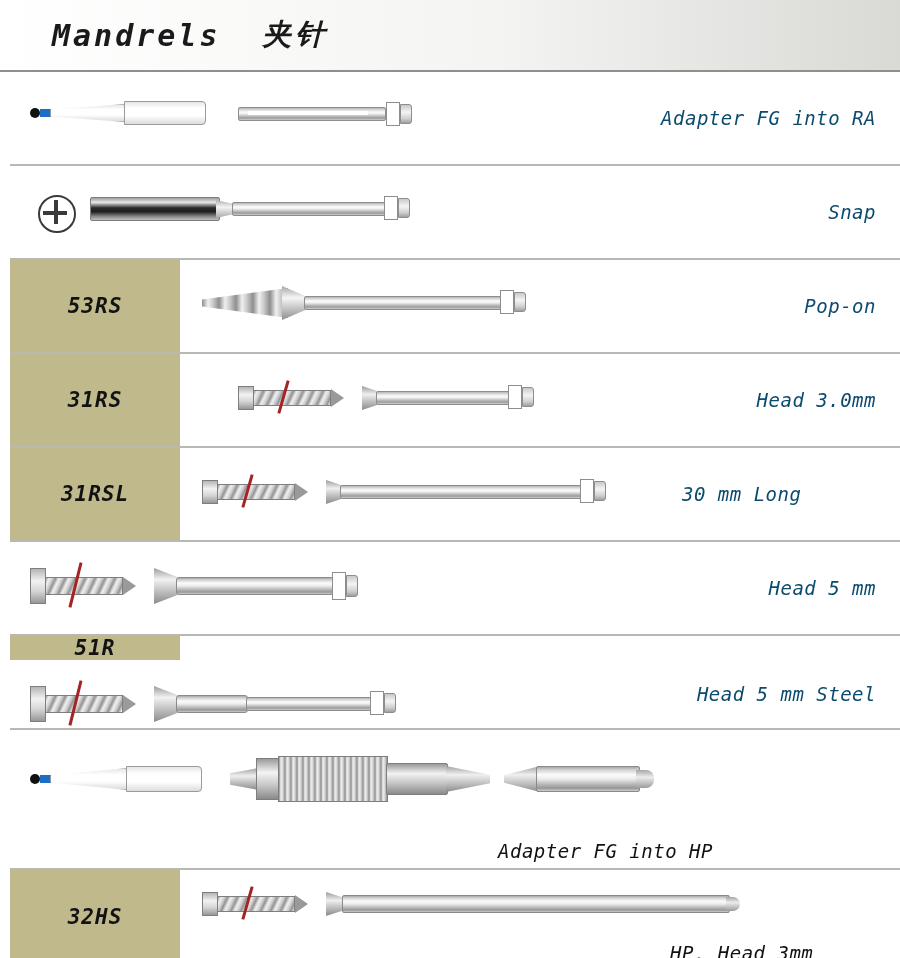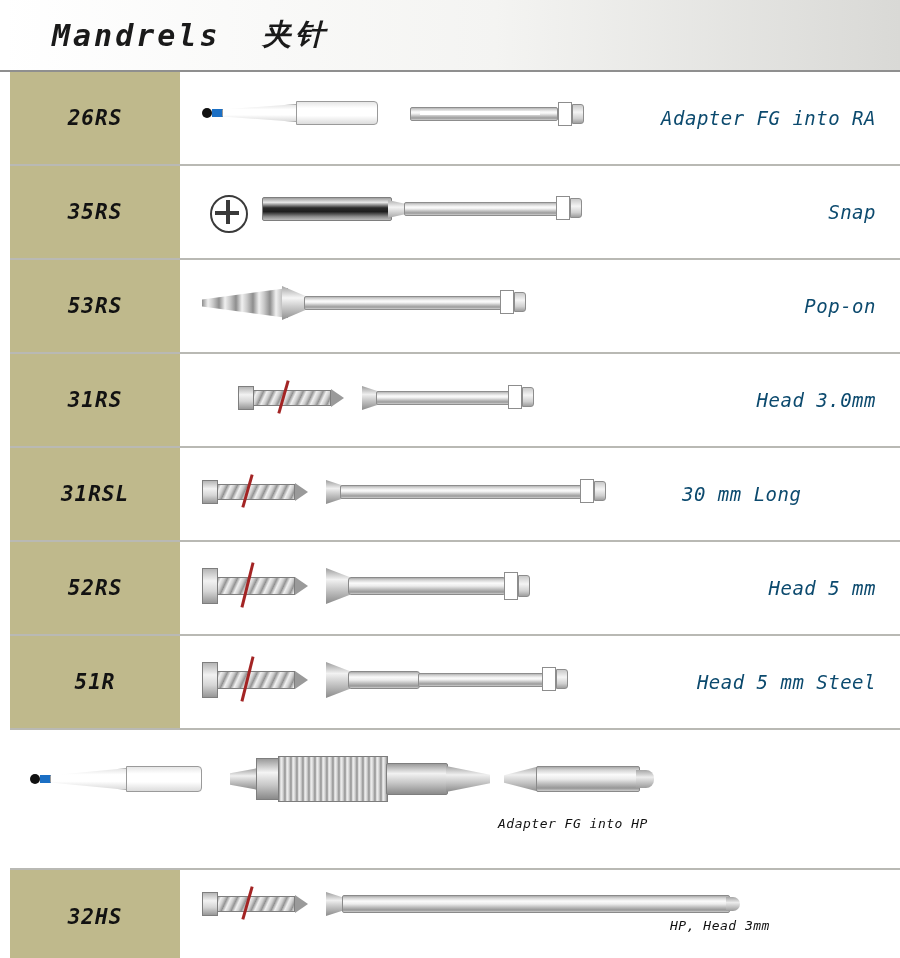--- a/index.html
+++ b/index.html
@@ -105,24 +105,25 @@
     letter-spacing: 0.5px;
     white-space: nowrap;
   }
   .desc-right {
     margin-left: auto;
     padding-right: 14px;
   }
   .desc-below {
     position: absolute;
     font-family: "DejaVu Sans Mono", monospace;
-    font-size: 13px;
+    font-size: 19px;
     color: #111111;
     letter-spacing: 0.5px;
     white-space: nowrap;
+    margin-top: 24px;
   }
 
   
   .shank {
     background: linear-gradient(to bottom,
       #b4b4b4 0%, #d7d7d7 14%, #fcfcfc 34%, #efefef 48%,
       #c2c2c2 66%, #9a9a9a 84%, #d0d0d0 100%);
     border: 1px solid #8d8d8d;
     box-sizing: border-box;
     border-radius: 2px;
@@ -206,40 +207,38 @@
 <div class="catalog">
 
   <div class="header">
     <span class="header-title">Mandrels</span>
     <span class="header-title-cn">夹针</span>
   </div>
 
   <div class="rows">
 
     <div class="row" style="height:92px;">
-      <div class="code-cell">26RS</div>
       <div class="content-cell">
         <div class="art" style="width:430px;">
 
           <div style="position:absolute;left:4px;top:36px;width:10px;height:10px;" class="black-dot"></div>
           <div style="position:absolute;left:14px;top:37px;width:11px;height:8px;" class="blue-band"></div>
           <div style="position:absolute;left:24px;top:32px;width:76px;height:18px;border-radius:3px 0 0 3px;clip-path:polygon(0 30%,100% 0,100% 100%,0 70%);" class="white-body"></div>
           <div style="position:absolute;left:98px;top:29px;width:82px;height:24px;border-radius:0 4px 4px 0;" class="white-body"></div>
 
           <div style="position:absolute;left:212px;top:35px;width:148px;height:14px;" class="shank"></div>
           <div style="position:absolute;left:222px;top:39px;width:120px;height:4px;background:#ffffff;"></div>
           <div style="position:absolute;left:360px;top:30px;width:14px;height:24px;" class="latch-notch"></div>
           <div style="position:absolute;left:374px;top:32px;width:12px;height:20px;" class="latch-end"></div>
         </div>
         <div class="desc desc-right">Adapter  FG into RA</div>
       </div>
     </div>
 
     <div class="row" style="height:92px;">
-      <div class="code-cell">35RS</div>
       <div class="content-cell">
         <div class="art" style="width:430px;">
           <div style="position:absolute;left:12px;top:29px;" class="cross-circle"></div>
           <div style="position:absolute;left:64px;top:31px;width:130px;height:24px;border-radius:2px;background:linear-gradient(to bottom,#9d9d9d,#e8e8e8 20%,#2a2a2a 45%,#1e1e1e 62%,#8d8d8d 85%,#bdbdbd);border:1px solid #7e7e7e;box-sizing:border-box;"></div>
           <div style="position:absolute;left:190px;top:34px;width:18px;height:18px;background:linear-gradient(to bottom,#b0b0b0,#f4f4f4 40%,#a8a8a8);clip-path:polygon(0 0,100% 22%,100% 78%,0 100%);"></div>
           <div style="position:absolute;left:206px;top:36px;width:154px;height:14px;" class="shank"></div>
           <div style="position:absolute;left:358px;top:30px;width:14px;height:24px;" class="latch-notch"></div>
           <div style="position:absolute;left:372px;top:32px;width:12px;height:20px;" class="latch-end"></div>
         </div>
         <div class="desc desc-right">Snap</div>
@@ -290,37 +289,36 @@
           <div style="position:absolute;left:128px;top:32px;width:16px;height:24px;background:linear-gradient(to bottom,#9c9c9c,#efefef 35%,#c4c4c4 62%,#8b8b8b);clip-path:polygon(0 0,100% 22%,100% 78%,0 100%);"></div>
           <div style="position:absolute;left:142px;top:37px;width:242px;height:14px;" class="shank"></div>
           <div style="position:absolute;left:382px;top:31px;width:14px;height:24px;" class="latch-notch"></div>
           <div style="position:absolute;left:396px;top:33px;width:12px;height:20px;" class="latch-end"></div>
         </div>
         <div class="desc" style="margin-left:14px;">30 mm Long</div>
       </div>
     </div>
 
     <div class="row" style="height:92px;">
-      <div class="code-cell">52RS</div>
       <div class="content-cell">
         <div class="art" style="width:430px;">
           <div style="position:absolute;left:4px;top:26px;width:16px;height:36px;" class="screw-head"></div>
           <div style="position:absolute;left:19px;top:35px;width:78px;height:18px;" class="screw-thread"></div>
           <div style="position:absolute;left:97px;top:35px;" class="arrow-tip"></div>
           <div style="position:absolute;left:48px;top:20px;width:3px;height:46px;transform:rotate(14deg);" class="red-line"></div>
           <div style="position:absolute;left:128px;top:26px;width:24px;height:36px;background:linear-gradient(to bottom,#9c9c9c,#f2f2f2 32%,#c4c4c4 62%,#8b8b8b);clip-path:polygon(0 0,100% 26%,100% 74%,0 100%);"></div>
           <div style="position:absolute;left:150px;top:35px;width:158px;height:18px;" class="shank-tall"></div>
           <div style="position:absolute;left:306px;top:30px;width:14px;height:28px;" class="latch-notch"></div>
           <div style="position:absolute;left:320px;top:33px;width:12px;height:22px;" class="latch-end"></div>
         </div>
         <div class="desc desc-right">Head 5 mm</div>
       </div>
     </div>
 
-    <div class="row" style="height:92px;">
+    <div class="row" style="height:92px;flex-direction:column;">
       <div class="code-cell">51R</div>
       <div class="content-cell">
         <div class="art" style="width:430px;">
           <div style="position:absolute;left:4px;top:26px;width:16px;height:36px;" class="screw-head"></div>
           <div style="position:absolute;left:19px;top:35px;width:78px;height:18px;" class="screw-thread"></div>
           <div style="position:absolute;left:97px;top:35px;" class="arrow-tip"></div>
           <div style="position:absolute;left:48px;top:20px;width:3px;height:46px;transform:rotate(14deg);" class="red-line"></div>
           <div style="position:absolute;left:128px;top:26px;width:24px;height:36px;background:linear-gradient(to bottom,#9c9c9c,#f2f2f2 32%,#c4c4c4 62%,#8b8b8b);clip-path:polygon(0 0,100% 26%,100% 74%,0 100%);"></div>
           <div style="position:absolute;left:150px;top:35px;width:72px;height:18px;" class="shank-tall"></div>
           <div style="position:absolute;left:220px;top:37px;width:126px;height:14px;" class="shank"></div>

